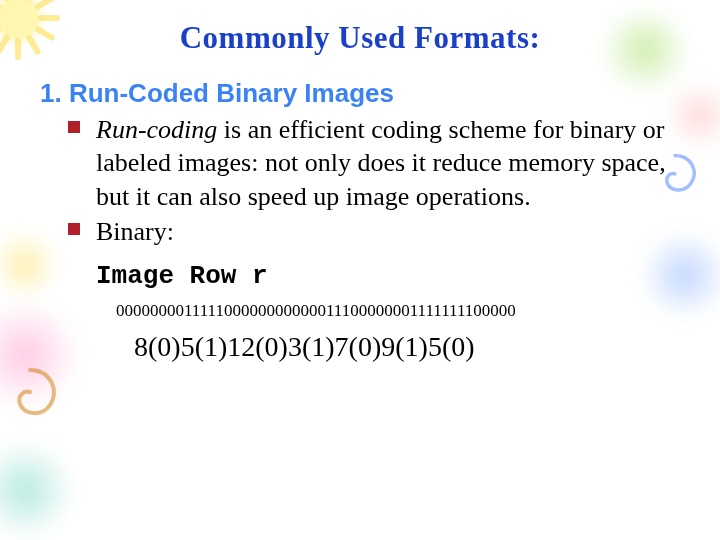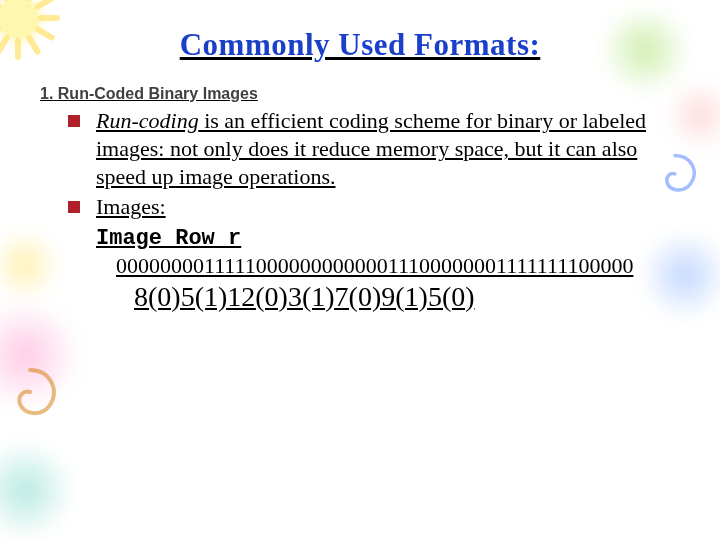--- a/index.html
+++ b/index.html
@@ -41,48 +41,47 @@
     opacity: 0.7;
   }
   .swirl {
     position: absolute;
     z-index: 0;
     opacity: 0.5;
   }
   .content {
     position: relative;
     z-index: 2;
-    padding: 27px 40px 0 40px;
+    padding: 20px 40px 0 40px;
     box-sizing: border-box;
     width: 100%;
-    text-decoration: underline;
   }
   h1.title {
     color: #1a3fc9;
     font-weight: bold;
     font-size: 31px;
     text-align: center;
     margin: 0 0 22px 0;
     letter-spacing: 0.5px;
   }
   .section-heading {
     font-family: Arial, Helvetica, sans-serif;
     font-weight: bold;
-    font-size: 16px;
-    color: #404040;
+    font-size: 26px;
+    color: #3b82f6;
     margin: 0 0 4px 0;
   }
   ul.bullets {
     list-style: none;
     margin: 0;
     padding: 0 0 0 28px;
   }
   ul.bullets > li {
     position: relative;
-    font-size: 22px;
+    font-size: 26px;
     line-height: 1.28;
     color: #000;
     margin: 0 0 2px 0;
     padding-left: 28px;
   }
   ul.bullets > li::before {
     content: "";
     position: absolute;
     left: 0;
     top: 8px;
@@ -91,34 +90,34 @@
     background: #b1202a;
   }
   .runcoding-em {
     font-style: italic;
   }
   .mono {
     font-family: "Courier New", Courier, monospace;
     font-weight: bold;
   }
   .binary-row {
-    font-size: 22px;
+    font-size: 17px;
     padding-left: 76px;
     white-space: nowrap;
-    margin: 2px 0;
+    margin: 10px 0;
   }
   .runcode-row {
     font-size: 28px;
     padding-left: 94px;
     margin: 2px 0;
   }
   .label-row {
-    font-size: 22px;
+    font-size: 26px;
     padding-left: 56px;
-    margin: 2px 0 0 0;
+    margin: 12px 0 0 0;
   }
 </style>
 </head>
 <body>
 
 <div class="sun" style="left:-22px; top:-22px;">
   <div class="core"></div>
 
   <div class="ray" style="transform:rotate(30deg)"></div>
   <div class="ray" style="transform:rotate(60deg)"></div>
@@ -154,21 +153,21 @@
     <span>Run‑Coded Binary Images</span>
   </p>
 
   <ul class="bullets">
 
     <li>
       <span class="runcoding-em">Run‑coding</span><span> is an efficient coding scheme for binary or labeled images: not only does it reduce memory space, but it can also speed up image operations.</span>
     </li>
 
     <li>
-      <span>Images:</span>
+      <span>Binary:</span>
     </li>
   </ul>
 
   <p class="label-row">
     <span class="mono">Image Row r</span>
   </p>
   <p class="binary-row">
     <span>000000001111100000000000011100000001111111100000</span>
   </p>
   <p class="runcode-row">

